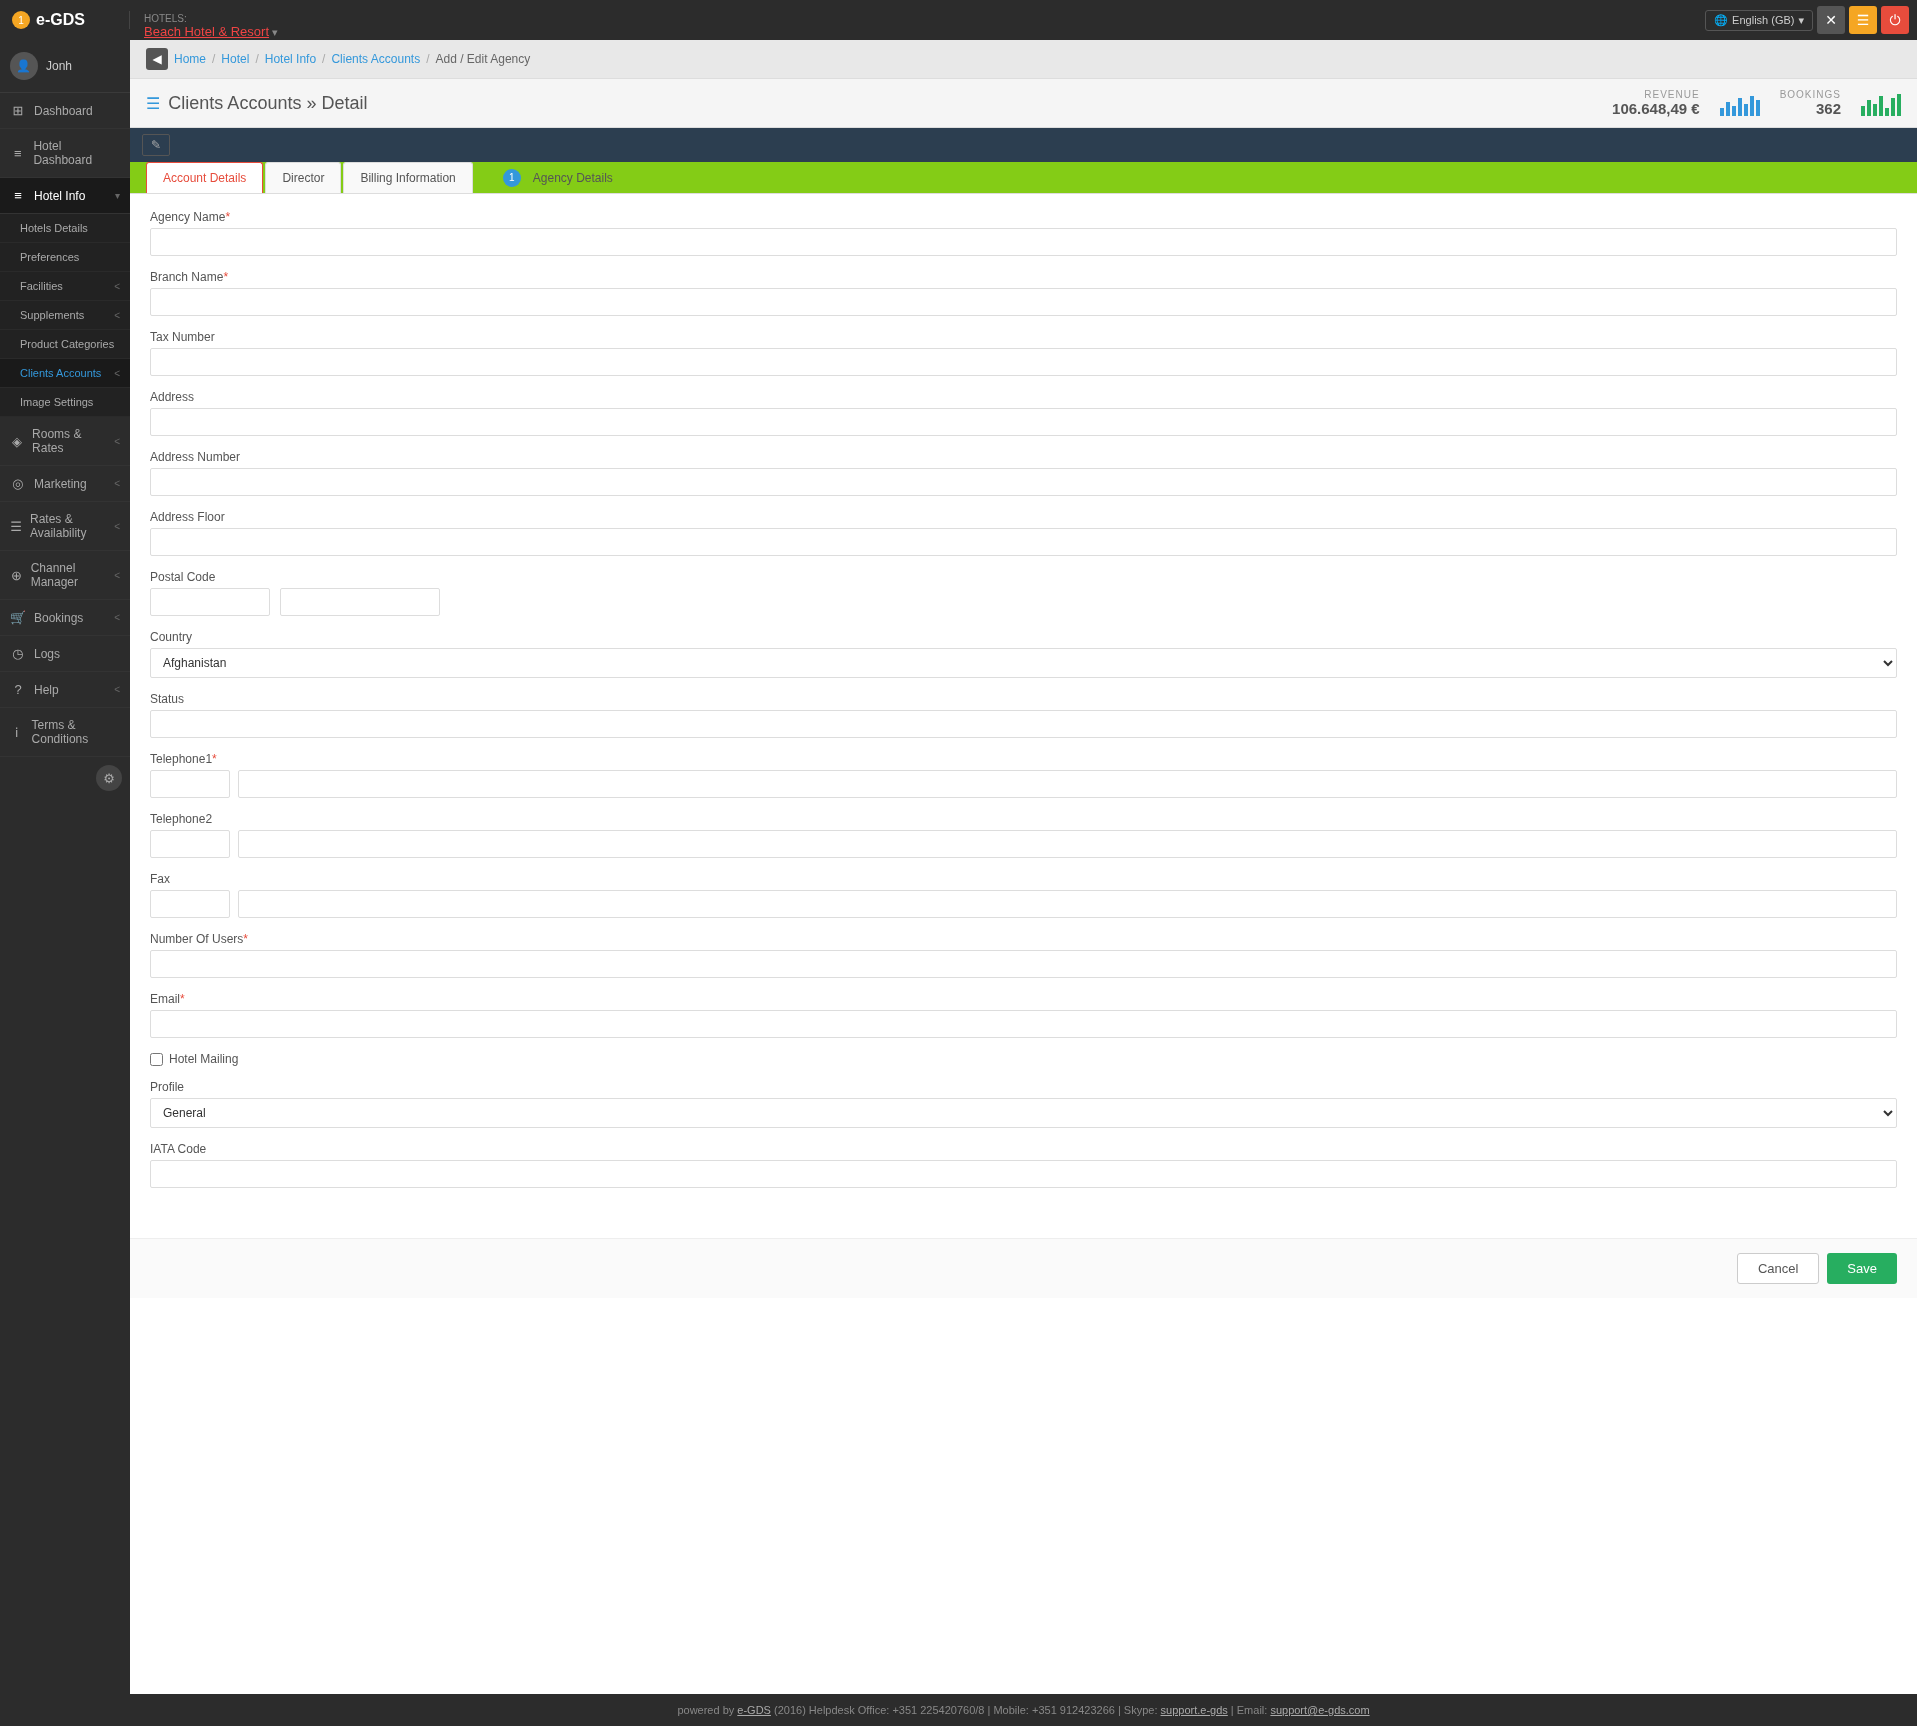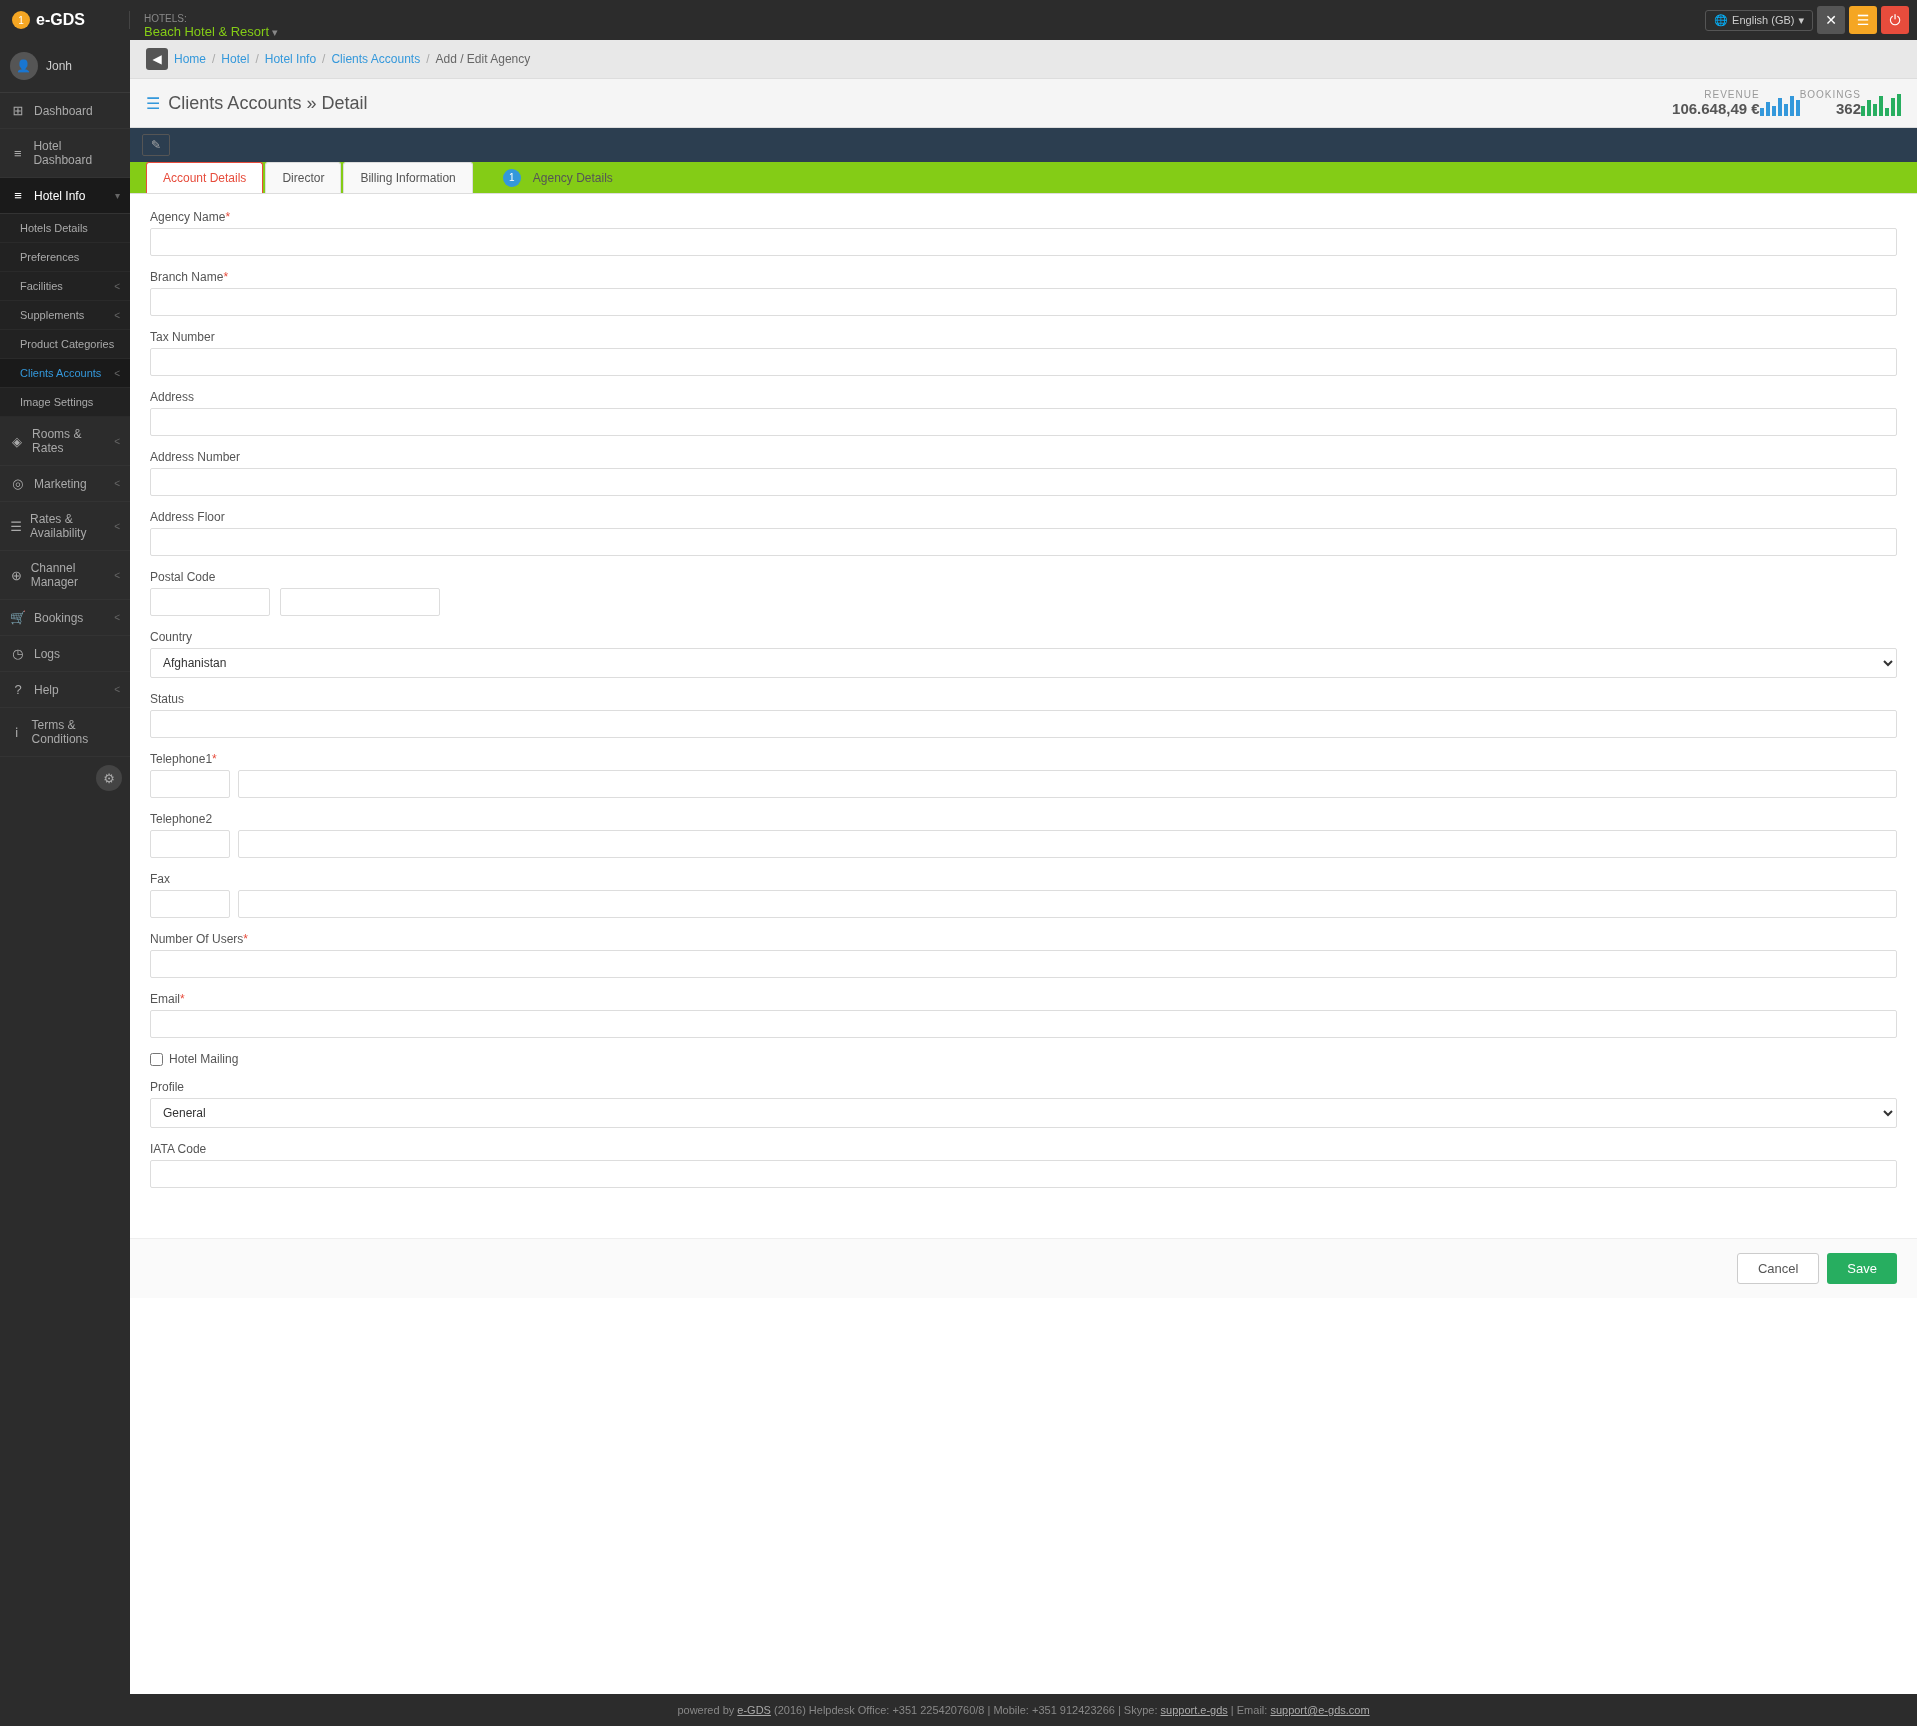--- a/index.html
+++ b/index.html
@@ -16,21 +16,21 @@
     }
     .logo-text { color: #fff; font-size: 16px; font-weight: bold; }
     .logo-badge {
       background: #f5a623; color: #fff; border-radius: 50%;
       width: 18px; height: 18px; font-size: 10px; display: flex; align-items: center; justify-content: center;
     }
     .hotel-selector {
       flex: 1; display: flex; align-items: center; padding: 0 14px; color: #ccc; font-size: 11px; gap: 4px; margin-top: 10px;
     }
     .hotel-selector span.label { color: #888; text-transform: uppercase; font-size: 10px; }
-    .hotel-selector span.name { color: #84cc16; font-size: 13px; }
+    .hotel-selector span.name { color: #ef4444; font-size: 13px; text-decoration: underline; }
     .hotel-selector .caret { color: #888; }
     .top-right {
       display: flex; align-items: center; gap: 4px; padding-right: 8px;
     }
     .lang-btn {
       background: none; border: 1px solid #555; color: #ccc; padding: 3px 8px; font-size: 11px;
       border-radius: 3px; cursor: pointer; display: flex; align-items: center; gap: 4px;
     }
     .icon-btn {
       width: 28px; height: 28px; border: none; border-radius: 3px; cursor: pointer;
@@ -93,21 +93,21 @@
     .breadcrumb-sep { color: #aaa; }
 
     
     .page-header {
       background: #f5f5f5; padding: 10px 16px; display: flex; align-items: center;
       justify-content: space-between; border-bottom: 1px solid #ddd;
     }
     .page-title-area { display: flex; align-items: center; gap: 8px; }
     .page-icon { color: #3498db; font-size: 16px; }
     .page-title { font-size: 18px; color: #555; font-weight: 300; }
-    .page-stats { display: flex; align-items: center; }
+    .page-stats { display: flex; gap: 20px; align-items: center; }
     .stat-item { text-align: right; }
     .stat-label { font-size: 10px; color: #999; text-transform: uppercase; letter-spacing: 1px; }
     .stat-value { font-size: 15px; color: #555; font-weight: 600; }
     .stat-chart { display: flex; align-items: flex-end; gap: 2px; height: 24px; margin-top: 2px; }
     .bar { background: #3498db; width: 4px; }
     .bar.green { background: #27ae60; }
 
     
     .content-area { background: #fff; margin: 0; flex: 1; }
 

